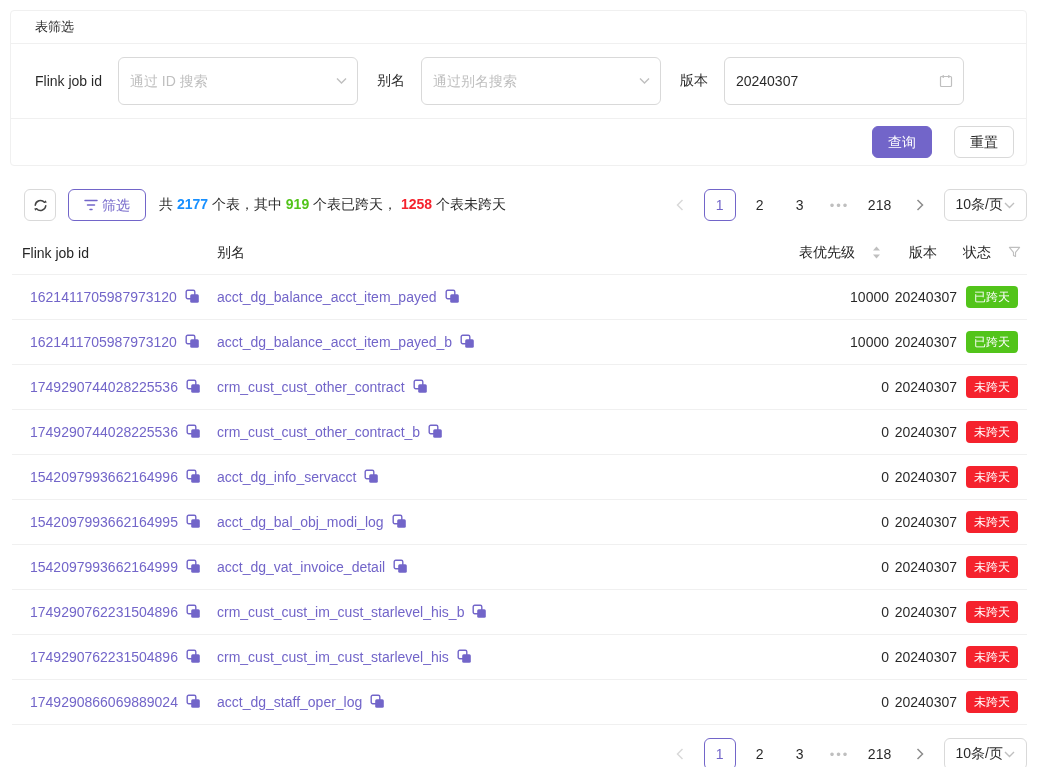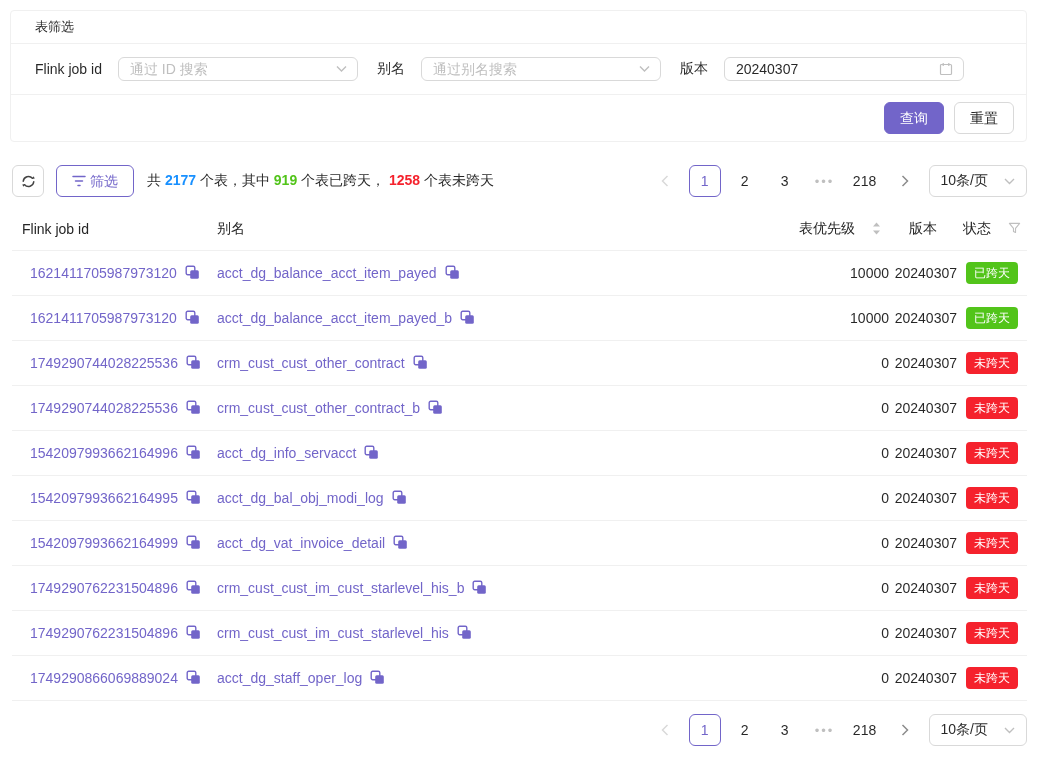--- a/index.html
+++ b/index.html
@@ -3,30 +3,30 @@
 <meta charset="utf-8">
 <style>
   :root{
     --primary:#7265c9; --blue:#1890ff; --green:#52c41a; --red:#f5222d;
     --border:#d9d9d9; --split:#f0f0f0; --text:rgba(0,0,0,0.85);
     --text2:#8c8c8c; --placeholder:#bfbfbf;
   }
   *{box-sizing:border-box;}
   html,body{margin:0;padding:0;width:1037px;height:767px;overflow:hidden;background:#fff;}
   body{font-family:"Liberation Sans","DejaVu Sans",sans-serif;font-size:14px;color:var(--text);}
-  button{font-family:inherit;}
+  button{font-family:inherit;margin-left:12px;}
 
   
   .filter-card{margin:10px 10px 0 10px;border:1px solid var(--split);border-radius:4px;background:#fff;}
   .card-head{height:33px;display:flex;align-items:center;padding:0 24px;border-bottom:1px solid var(--split);font-size:13px;color:var(--text);}
   .card-form{display:flex;align-items:center;padding:13px 24px;border-bottom:1px solid var(--split);}
   .field{display:flex;align-items:center;margin-right:19px;}
   .field:last-child{margin-right:0;}
   .field label{margin-right:16px;white-space:nowrap;color:var(--text);}
-  .control{position:relative;width:240px;height:24px;}
+  .control{position:relative;width:240px;height:48px;}
   .control input{width:100%;height:100%;border:1px solid var(--border);border-radius:6px;padding:0 32px 0 11px;font-size:14px;color:var(--text);outline:none;background:#fff;font-family:inherit;}
   .control input::placeholder{color:var(--placeholder);}
   .control .suffix{position:absolute;right:11px;top:50%;transform:translateY(-50%);color:var(--placeholder);display:flex;align-items:center;pointer-events:none;}
   .card-actions{display:flex;justify-content:flex-end;align-items:center;gap:10px;padding:7px 12px;}
   .btn{height:32px;padding:0 15px;border-radius:6px;border:1px solid var(--border);background:#fff;font-size:14px;color:var(--text);cursor:pointer;line-height:30px;}
   .btn-primary{background:var(--primary);border-color:var(--primary);color:#fff;}
 
   
   .toolbar{display:flex;align-items:center;margin:23px 10px 0 12px;height:32px;}
   .icon-btn{width:32px;height:32px;border:1px solid var(--border);border-radius:6px;background:#fff;display:flex;align-items:center;justify-content:center;color:#434343;cursor:pointer;padding:0;}
@@ -37,21 +37,21 @@
   .pager-slot-top{margin-left:auto;}
 
   
   .pagination{display:flex;align-items:center;}
   .pg-item{min-width:32px;height:32px;margin-left:8px;padding:0;border:1px solid transparent;background:#fff;border-radius:6px;font-size:14px;color:var(--text);cursor:pointer;display:flex;align-items:center;justify-content:center;}
   .pagination > :first-child{margin-left:0;}
   .pg-item.active{border-color:var(--primary);color:var(--primary);}
   .pg-prev{color:#d9d9d9;cursor:default;}
   .pg-next{color:#8c8c8c;}
   .pg-ellipsis{min-width:32px;margin-left:8px;text-align:center;color:var(--placeholder);font-size:13px;letter-spacing:2px;cursor:pointer;}
-  .pg-sizer{margin-left:8px;height:32px;border:1px solid var(--border);border-radius:6px;display:flex;align-items:center;gap:16px;padding:0 11px;background:#fff;cursor:pointer;color:var(--text);}
+  .pg-sizer{margin-left:8px;height:32px;border:1px solid var(--border);border-radius:6px;display:flex;align-items:center;gap:1px;padding:0 11px;background:#fff;cursor:pointer;color:var(--text);}
   .pg-sizer .chev{color:var(--placeholder);display:flex;}
 
   
   .table{margin:10px 10px 0 12px;}
   .thead,.trow{display:grid;grid-template-columns:205px 1fr 98px 68px 70px;align-items:center;}
   .thead{height:44px;border-bottom:1px solid var(--split);font-weight:500;color:#262626;}
   .trow{height:45px;border-bottom:1px solid var(--split);}
   .th-id{padding-left:10px;}
   .td-id{padding-left:18px;}
   .th-priority,.th-version,.th-status{display:flex;align-items:center;justify-content:center;gap:17px;}

